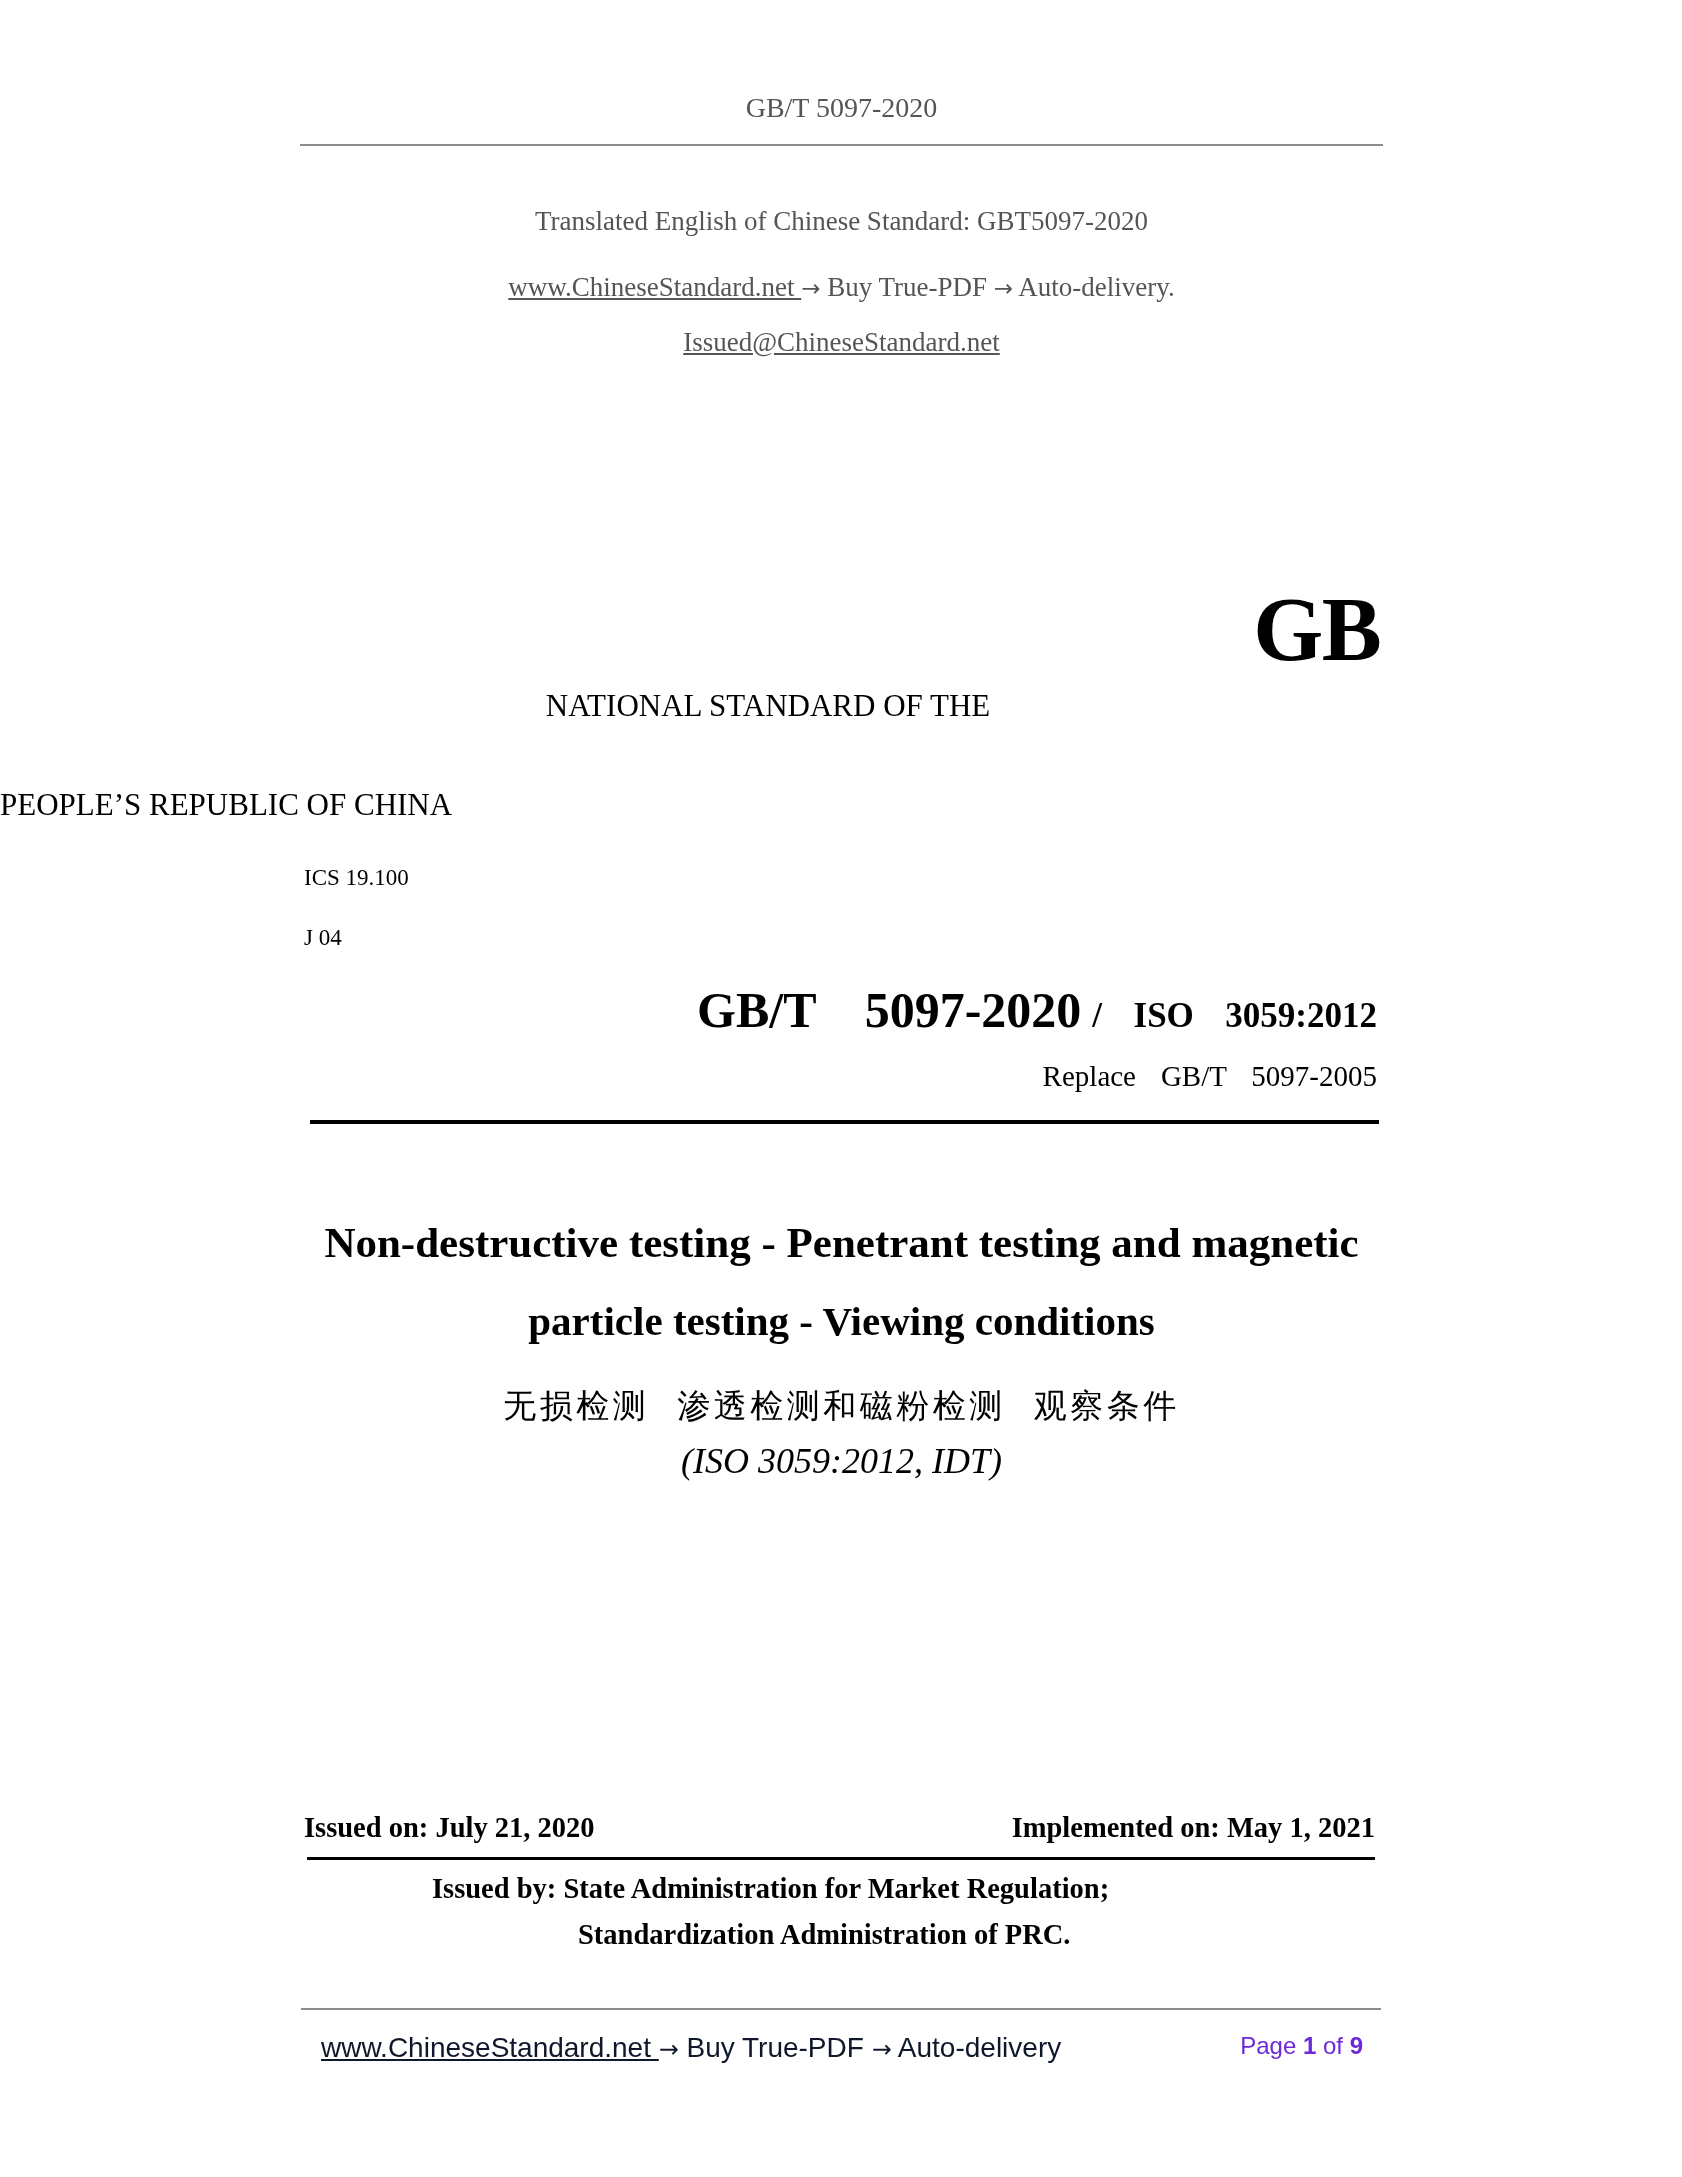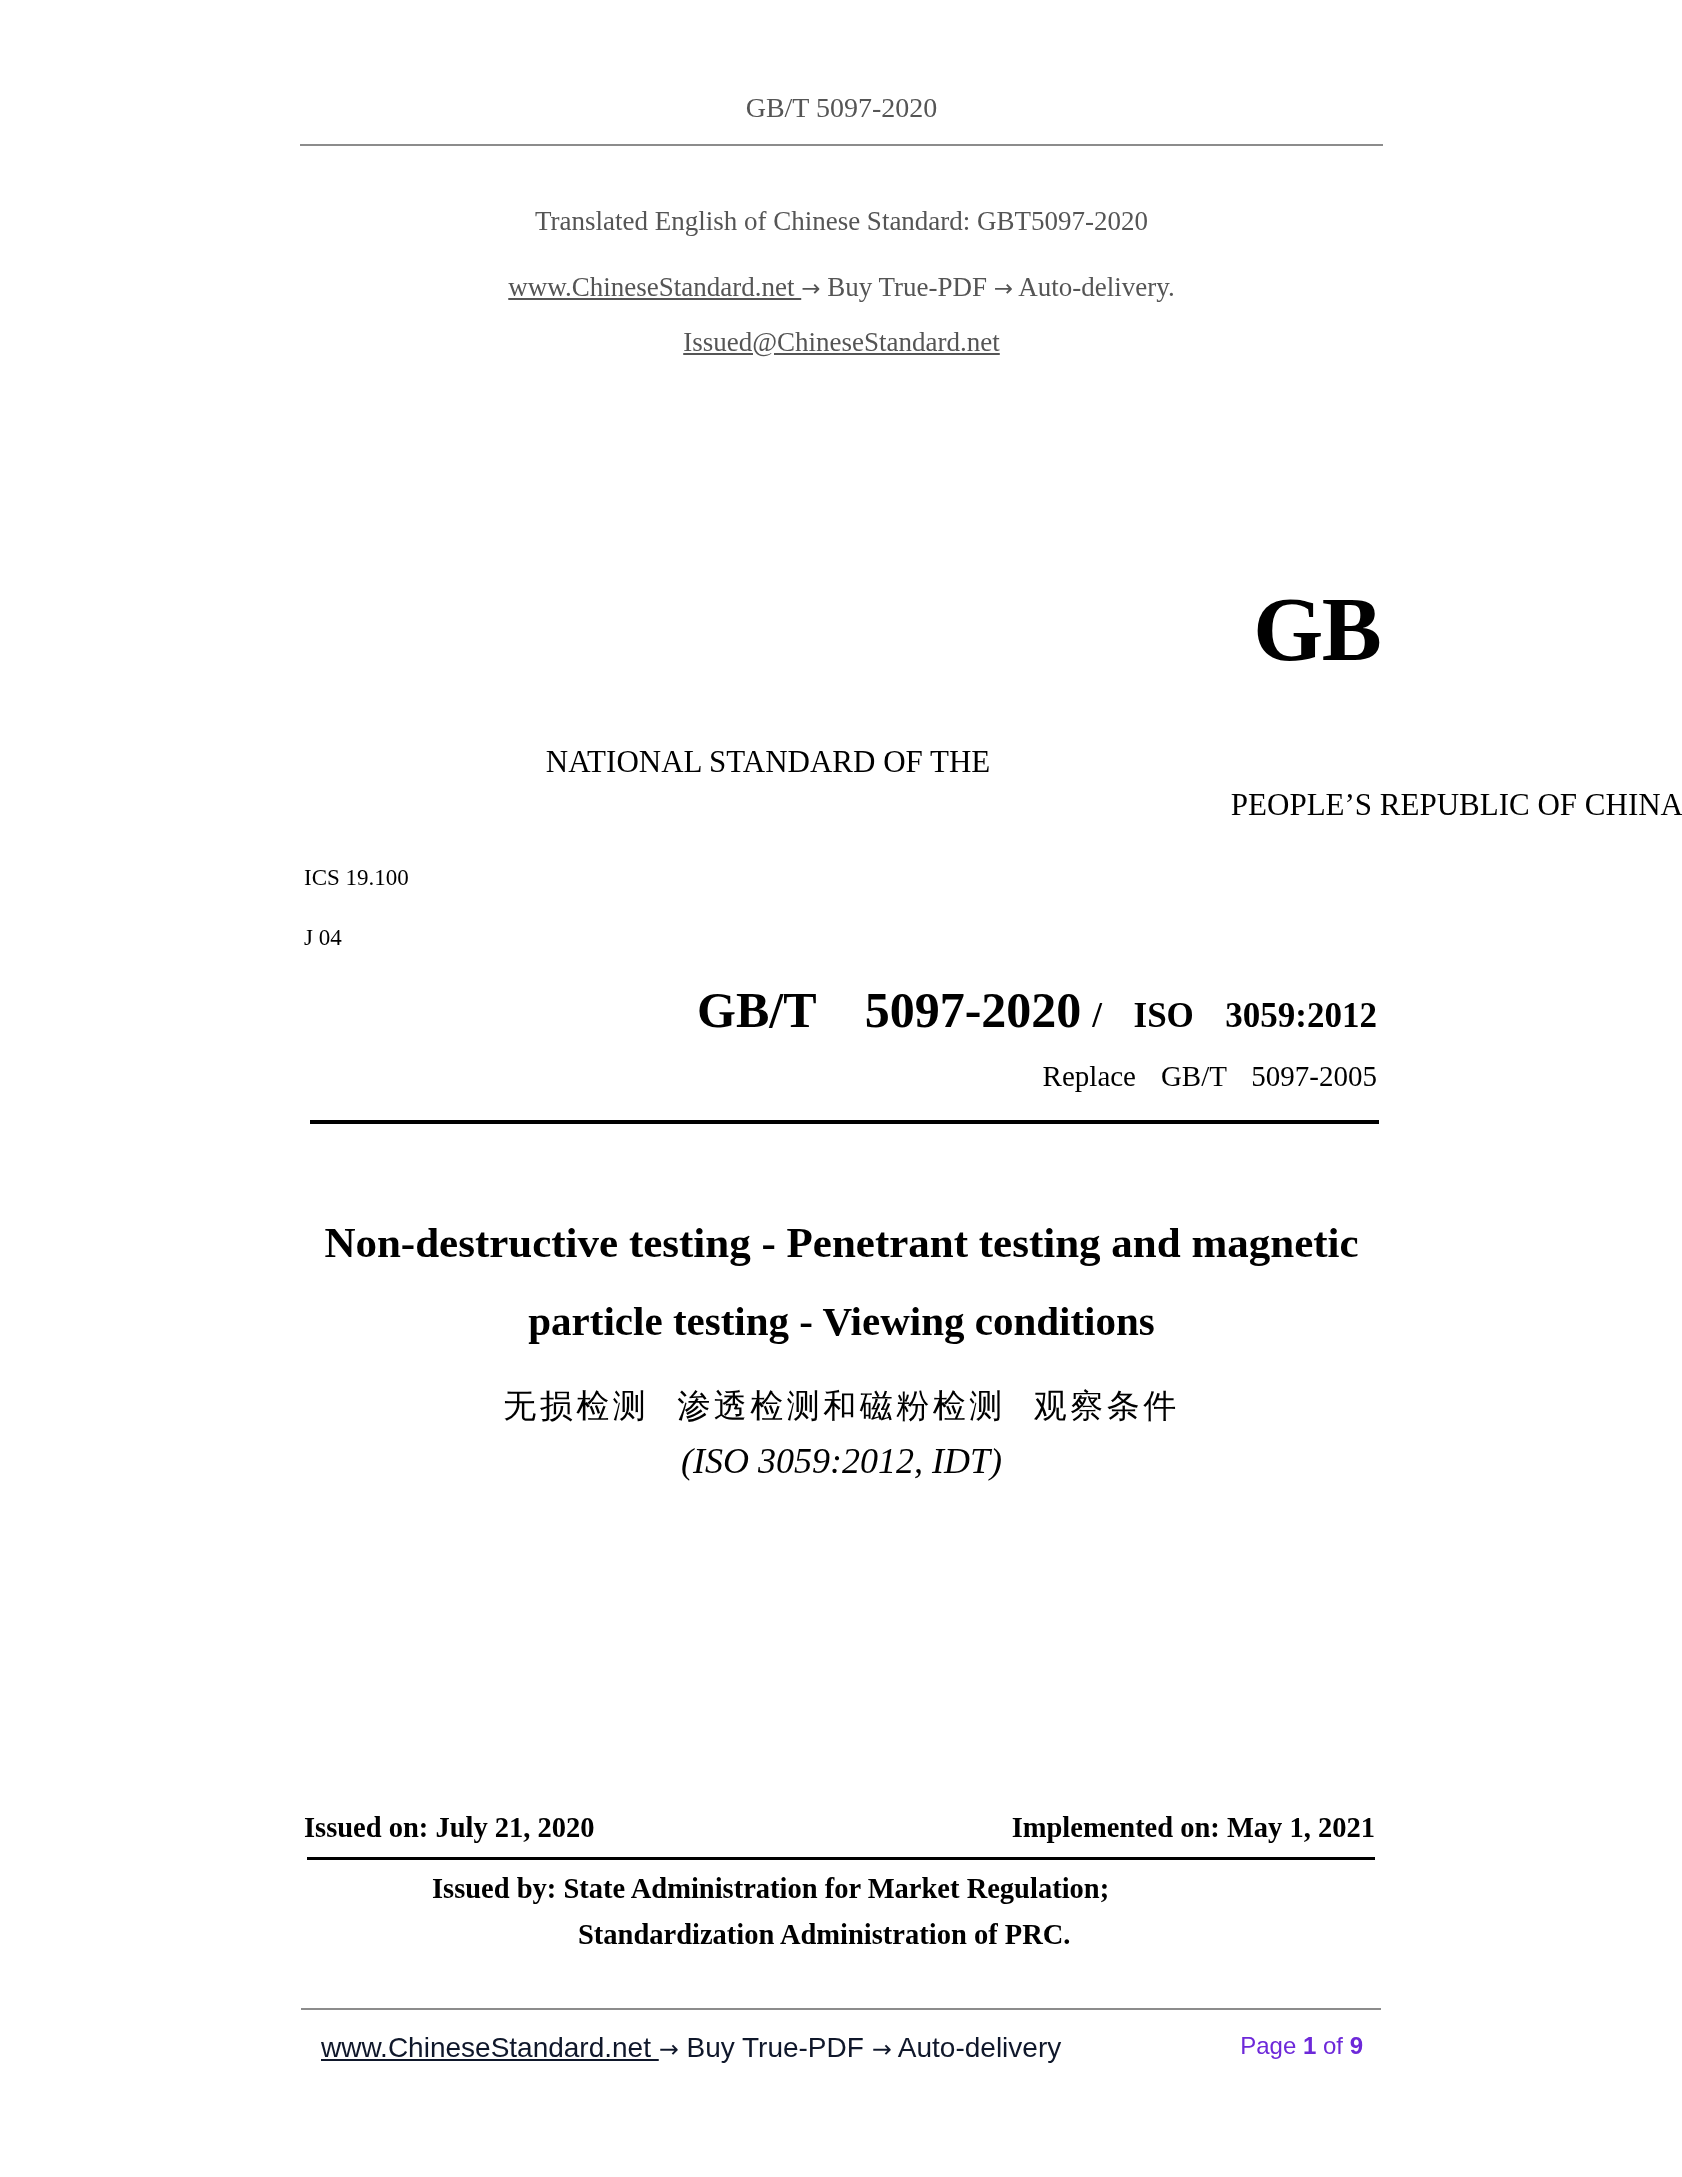--- a/index.html
+++ b/index.html
@@ -14,22 +14,22 @@
   
   #hdr-title { top: 92px; font-size: 28px; }
   #hdr-rule { top: 144px; left: 300px; width: 1083px; height: 1.7px; background: #8c8c8c; }
 
   #translated { top: 206px; font-size: 27px; }
   #buyline { top: 272px; font-size: 27px; }
   #sales { top: 327px; font-size: 27px; }
 
   
   #gb-logo { top: 578px; left: 1245px; width: 135px; text-align: right; font-size: 90px; font-weight: bold; letter-spacing: -1.7px; }
-  #nat1 { top: 744px; font-size: 31px; left: 0; width: 1536px; text-align:center; }
-  #nat2 { top: 787px; font-size: 31px; left: 0; width: 1683px; text-align:right; }
+  #nat1 { top: 688px; font-size: 31px; left: 0; width: 1536px; text-align:center; }
+  #nat2 { top: 787px; font-size: 31px; left: 0; width: 1683px; text-align:left; }
   #ics { top: 865px; left: 304px; font-size: 23px; }
   #jcode { top: 925px; left: 304px; font-size: 23px; }
 
   #stdnum { top: 981px; right: 306px; text-align: right; font-weight: bold; }
   #stdnum .main { font-size: 50px; word-spacing: 12px; }
   #stdnum .iso { font-size: 35px; word-spacing: 7px; margin-left: 11px; }
   #replace { top: 1060px; right: 306px; font-size: 29px; word-spacing: 5.2px; }
   #thick-rule { top: 1120px; left: 310px; width: 1069px; height: 3.5px; background: #000; }
 
   

